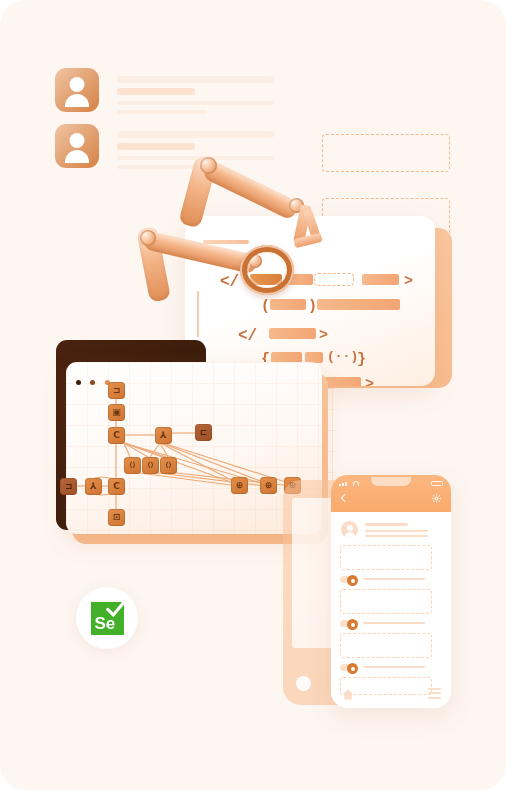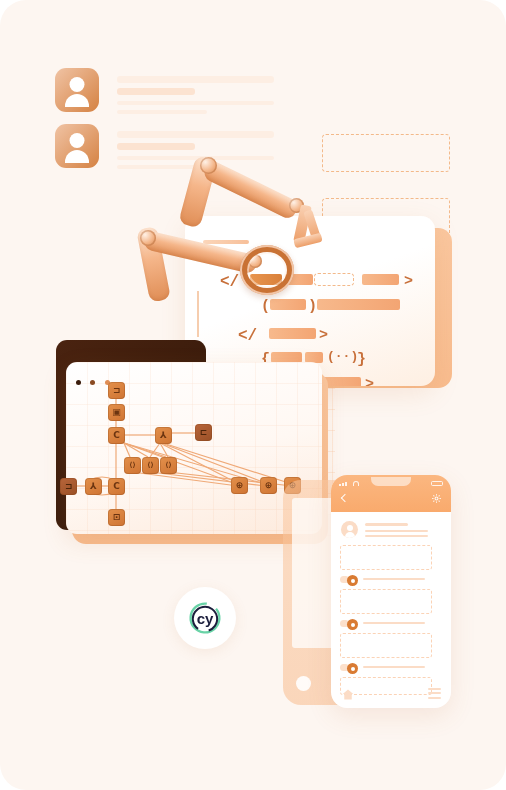--- a/index.html
+++ b/index.html
@@ -361,24 +361,23 @@
   </div>
 
   <div>
     <div class="armseg" style="left:136px;top:228px;width:21px;height:74px;transform:rotate(-11deg);transform-origin:50% 0;"></div>
     <div class="armseg" style="left:145px;top:230px;width:114px;height:19px;transform:rotate(13deg);transform-origin:0 50%;"></div>
     <div class="joint" style="left:140px;top:230px;width:16px;height:16px;"></div>
     <div class="joint" style="left:248px;top:254px;width:14px;height:14px;"></div>
     <div class="magring" style="left:240px;top:245px;width:54px;height:50px;"></div>
   </div>
 
-
-  <div class="logocirc" style="left:174px;top:587px;">
-    <div class="cyp">
-      <svg width="36" height="36" viewBox="0 0 40 40">
-        <circle cx="20" cy="20" r="16" fill="none" stroke="#69D3A7" stroke-width="2.6" stroke-dasharray="88 12" transform="rotate(-40 20 20)"></circle>
-        <circle cx="20" cy="21" r="13.5" fill="none" stroke="#1B1E3C" stroke-width="2.2" stroke-dasharray="72 28" transform="rotate(125 20 21)"></circle>
+  <div class="logocirc" style="left:76px;top:587px;">
+    <div class="selen">
+      <span class="se">Se</span>
+      <svg class="tick" viewBox="0 0 24 24">
+        <path d="M3 12.5 L9 18.5 L22 3" stroke="#fff" stroke-width="3.4" fill="none" stroke-linecap="round"></path>
       </svg>
-      <span class="abs" style="left:0;top:0;width:36px;height:36px;display:flex;align-items:center;justify-content:center;color:#1B1E3C;font-size:15px;font-weight:700;font-family:'Liberation Sans',sans-serif;">cy</span>
-    </div>
-  </div>
+    </div>
+  </div>
+
 
 </div>
 
 </body></html>

